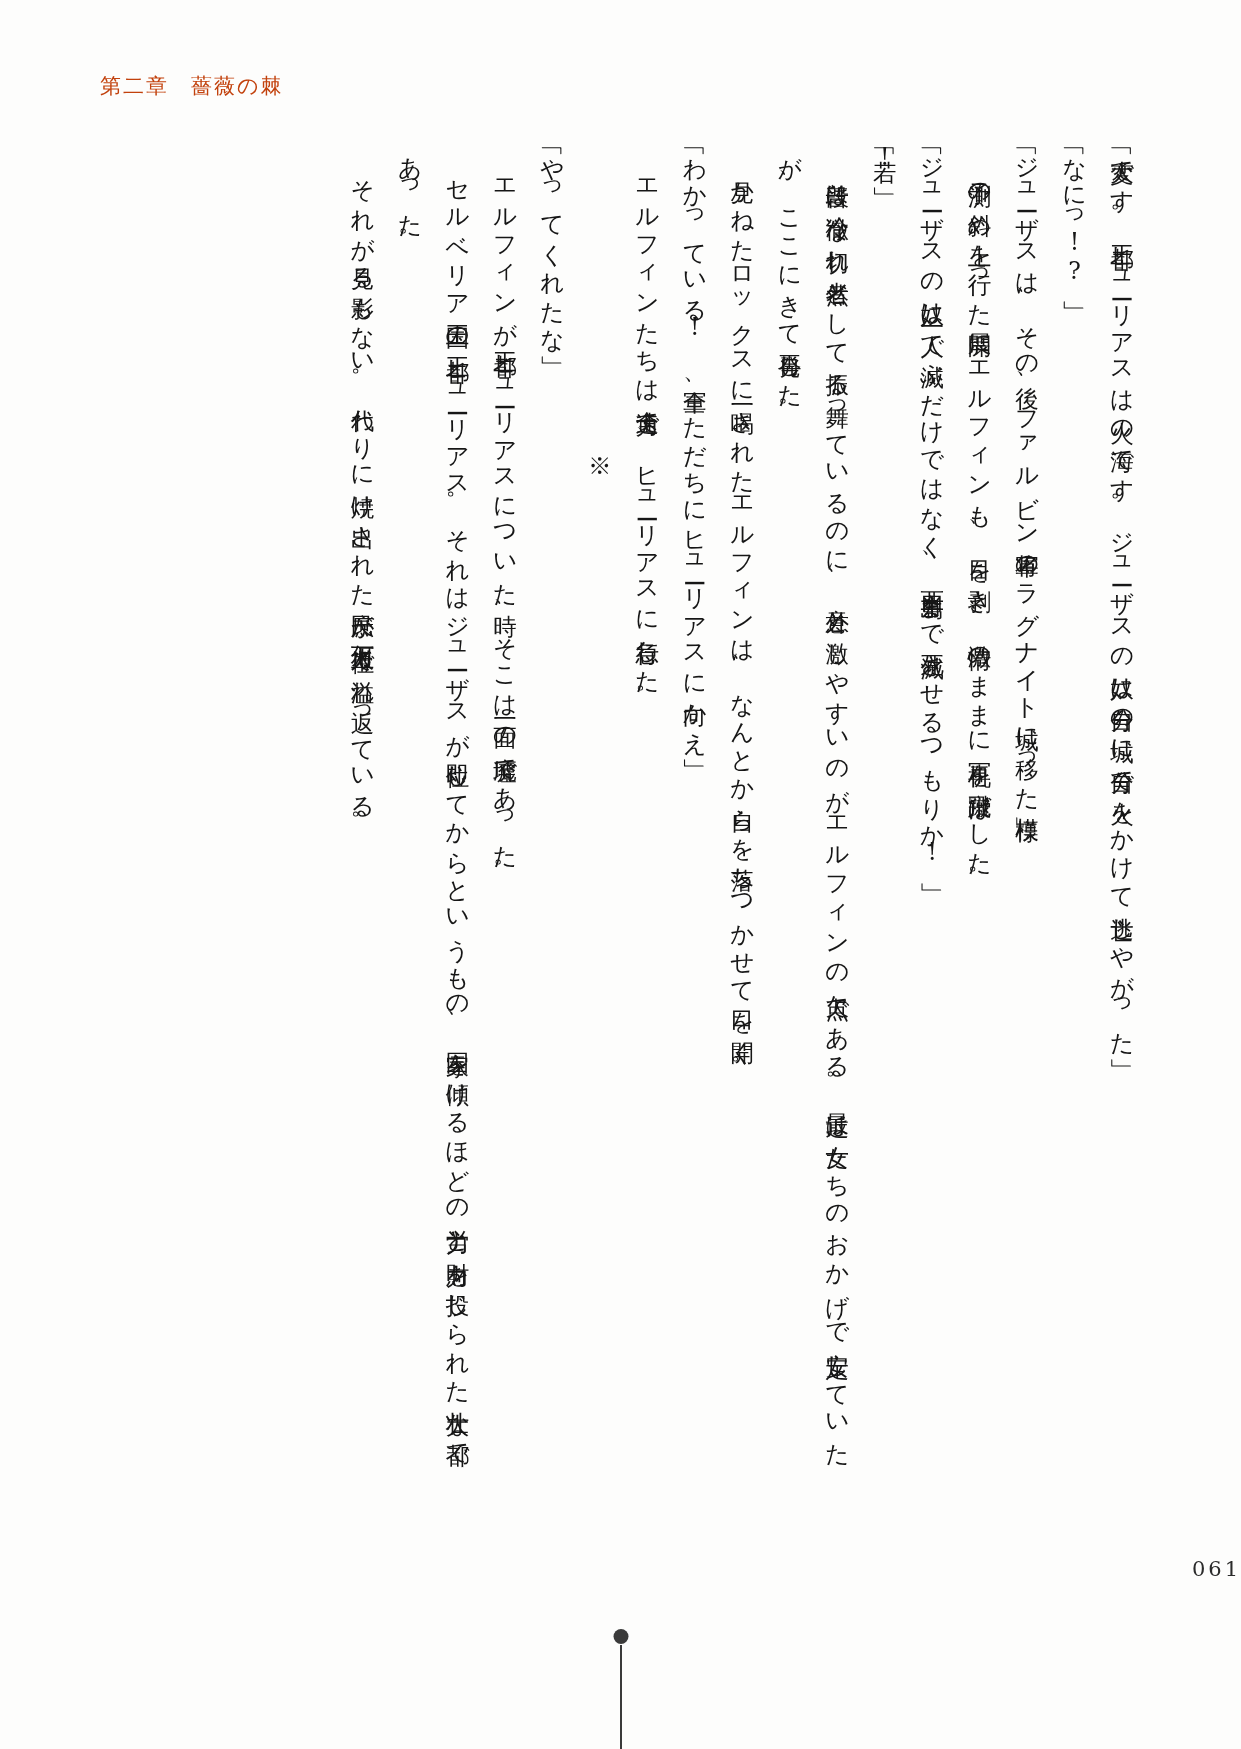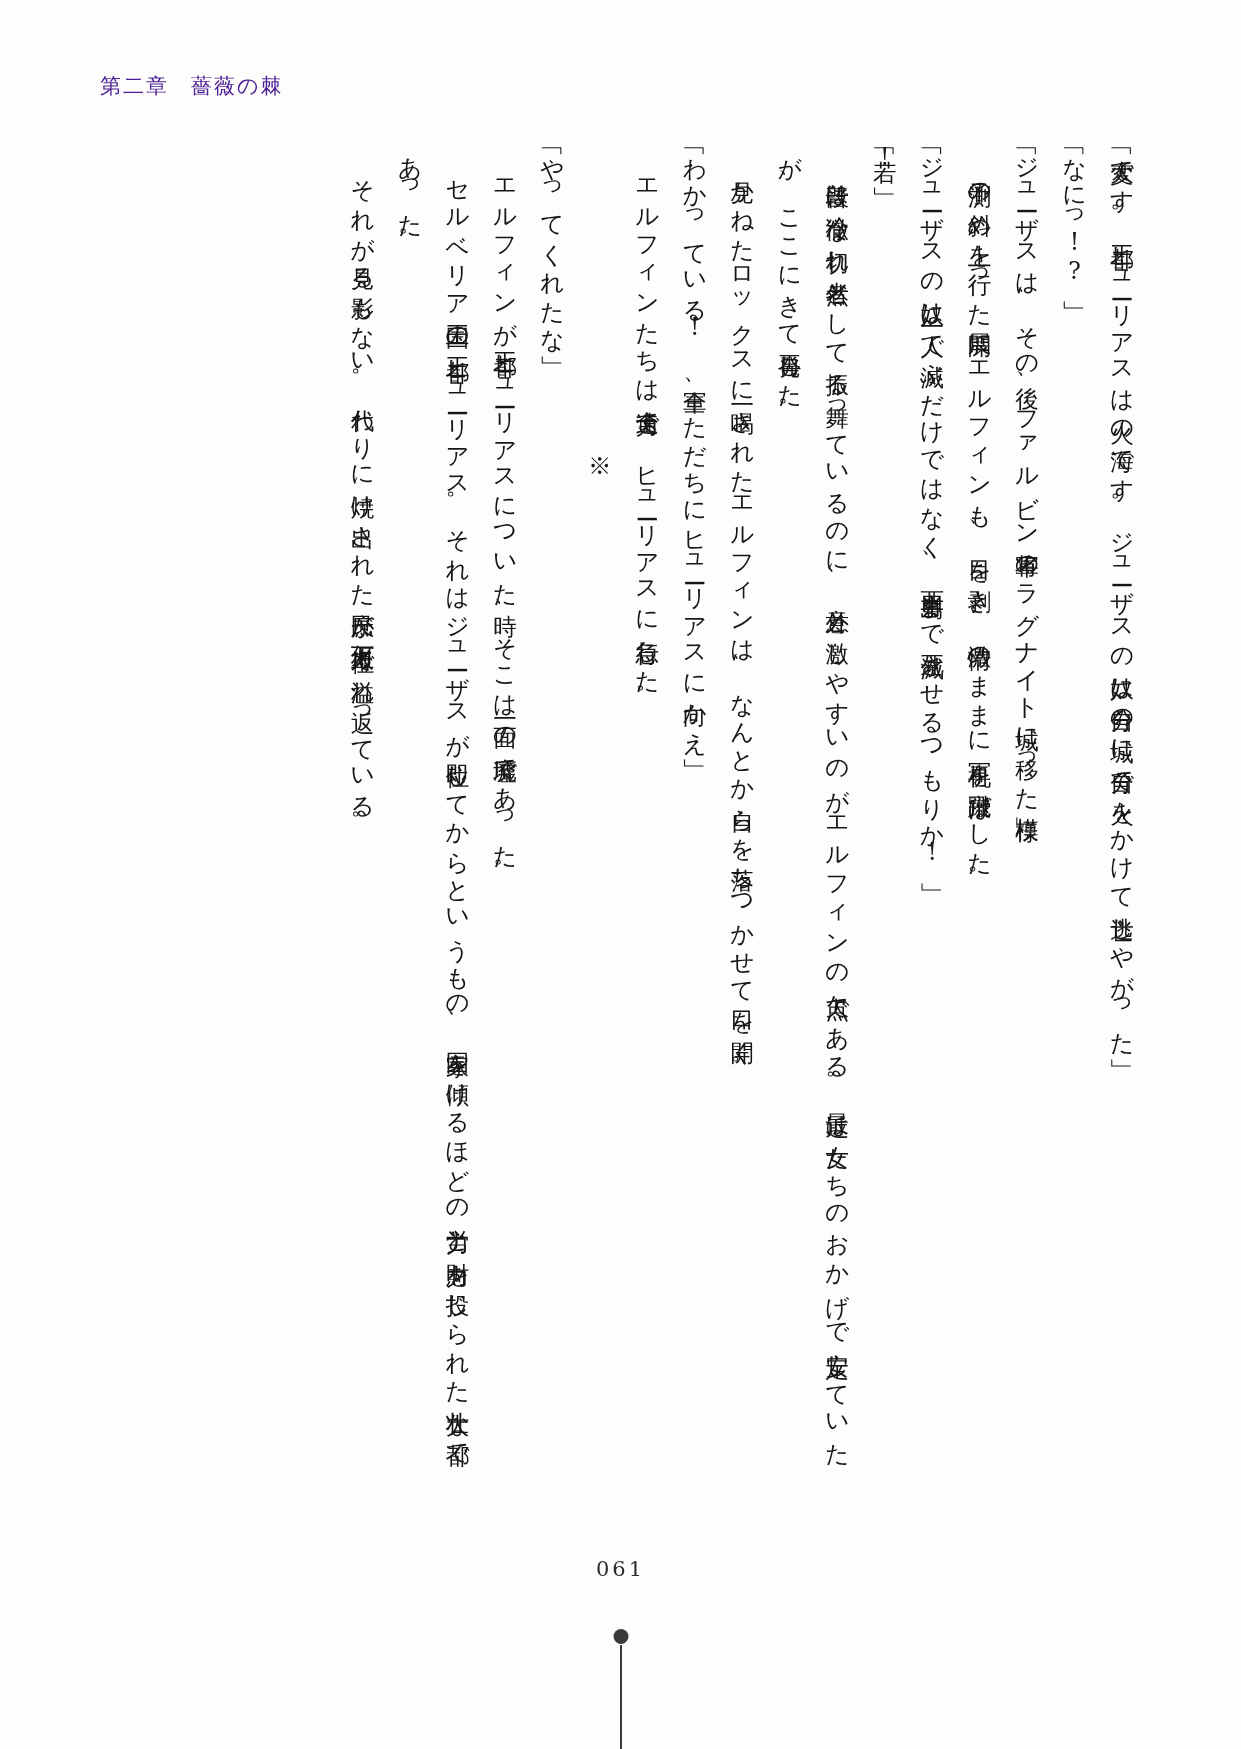--- a/index.html
+++ b/index.html
@@ -22,21 +22,21 @@
     background: #fdfdfc;
   }
 
   
   .running-head {
     position: absolute;
     top: 72px;
     left: 100px;
     font-size: 21px;
     letter-spacing: 2px;
-    color: #4c1d95;
+    color: #c2410c;
     white-space: nowrap;
   }
   .running-head .chap-num { margin-right: 22px; }
 
   
   .body-text {
     position: absolute;
     top: 140px;
     right: 96px;
     height: 1315px;
@@ -67,21 +67,21 @@
     display: block;
     margin-top: 300px;
   }
 
   
   .folio {
     position: absolute;
     bottom: 168px;
     left: 0;
     width: 100%;
-    text-align: center;
+    text-align: right;
     font-size: 21px;
     letter-spacing: 3px;
     color: #2b2b2b;
   }
 
   
   .ornament {
     position: absolute;
     bottom: 0;
     left: 50%;

